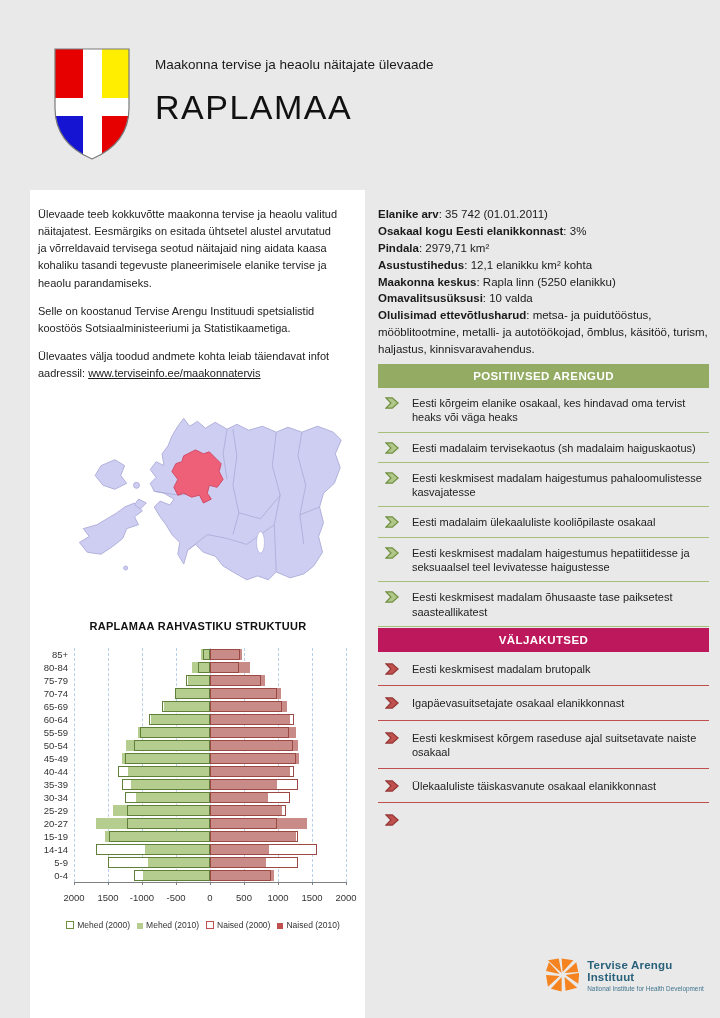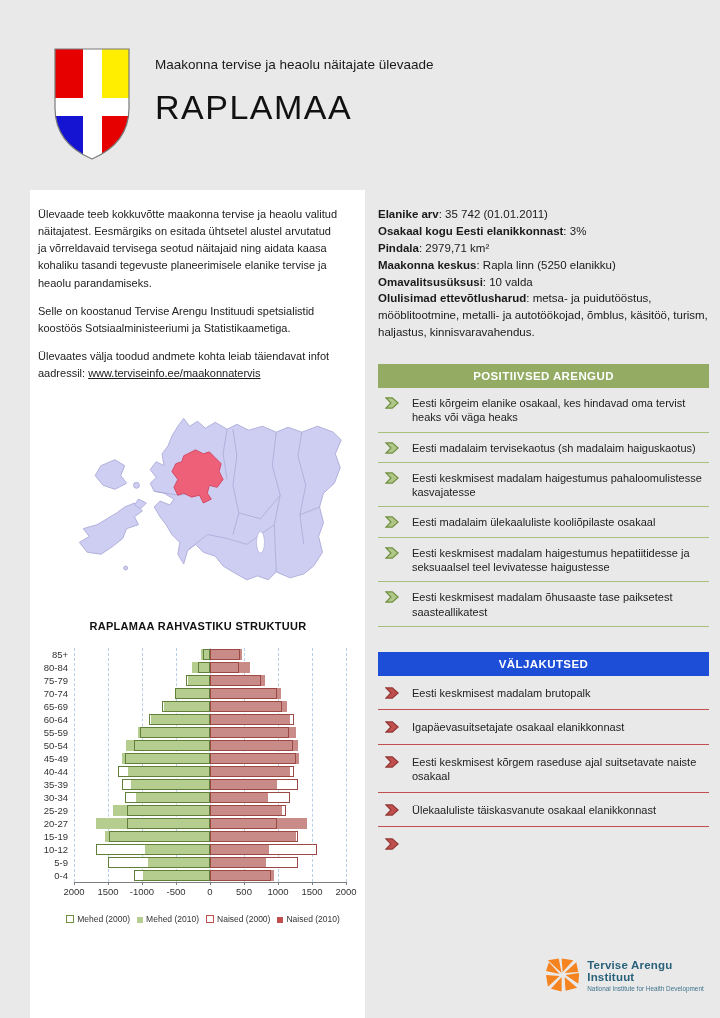--- a/index.html
+++ b/index.html
@@ -32,39 +32,39 @@
   .prow{position:absolute;left:0;width:100%;height:13px;}
   .bar{position:absolute;top:1px;height:11px;box-sizing:border-box;}
   .bar.left{right:136px;}
   .bar.right{left:136px;}
   .bar.under{background:#ffffff;z-index:1;}
   .bar.fillM{background:#b5cd8e;z-index:2;}
   .bar.fillW{background:#c98b88;z-index:2;}
   .bar.outM{border:1px solid #60803a;z-index:3;}
   .bar.outW{border:1px solid #9c4844;z-index:3;}
   .tickmark{position:absolute;top:234px;height:3px;width:0;border-left:1px solid #7f7f7f;}
-  .x-labels{position:relative;margin-left:34px;width:272px;height:14px;margin-top:3px;}
+  .x-labels{position:relative;margin-left:34px;width:272px;height:14px;margin-top:9px;}
   .x-labels span{position:absolute;transform:translateX(-50%);font-size:9.5px;color:#333;}
   .legend{margin-top:14px;margin-left:10px;display:flex;justify-content:center;gap:7px;font-size:8.5px;color:#333;align-items:center;white-space:nowrap;}
   .sw{display:inline-block;width:8px;height:8px;margin-right:3px;vertical-align:-1px;box-sizing:border-box;}
   .sw.out-green{background:#fff;border:1.5px solid #6f8f3f;}
   .sw.fill-green{background:#b5cd8e;width:6px;height:6px;}
   .sw.out-red{background:#fff;border:1.5px solid #c0504d;}
   .sw.fill-red{background:#c0504d;width:6px;height:6px;}
 
   
   .stats{position:absolute;left:378px;top:206px;width:332px;font-size:11.5px;line-height:1.47;color:#1a1a1a;}
   .stat-line b{font-weight:bold;}
 
   .callout{position:absolute;left:378px;width:331px;}
   .callout.green{top:364px;}
   .callout.red{top:628px;}
   .sec-header{height:24px;line-height:24px;text-align:center;color:#fff;font-weight:bold;font-size:11.5px;letter-spacing:0.4px;}
   .sec-header.greenbg{background:#93ab62;}
-  .sec-header.redbg{background:#1d4ed8;margin-top:24px;}
+  .sec-header.redbg{background:#be185d;}
   .item{display:flex;align-items:flex-start;gap:13px;padding:8px 2px 7px 7px;font-size:11px;line-height:1.3;color:#222;}
   .callout.red .item{padding-top:10px;padding-bottom:9px;}
   .bullet{flex:none;margin-top:1px;}
   .bullet.green path{fill:#b1c78a;stroke:#6f8f3f;stroke-width:1.2;}
   .bullet.red path{fill:#c0504d;stroke:#933634;stroke-width:1.2;}
   .sep{height:1px;}
   .sep.green{background:#a6bf7b;}
   .sep.red{background:#c0504d;}
 
   
@@ -148,21 +148,21 @@
           <div>60-64</div>
           <div>55-59</div>
           <div>50-54</div>
           <div>45-49</div>
           <div>40-44</div>
           <div>35-39</div>
           <div>30-34</div>
           <div>25-29</div>
           <div>20-27</div>
           <div>15-19</div>
-          <div>10-12</div>
+          <div>14-14</div>
           <div>5-9</div>
           <div>0-4</div>
         </div>
       <div class="plot" id="plot">
         <div class="rows" id="rows">
             <div class="prow" style="top: 0px;">
               <div class="bar left under" style="width: 7px;"></div>
               <div class="bar right under" style="width: 30px;"></div>
               <div class="bar left fillM" style="width: 9px;"></div>
               <div class="bar right fillW" style="width: 32px;"></div>
@@ -342,20 +342,21 @@
         <span><span class="sw fill-green"></span>Mehed (2010)</span>
         <span><span class="sw out-red"></span>Naised (2000)</span>
         <span><span class="sw fill-red"></span>Naised (2010)</span>
       </div>
   </section>
 
   <section class="stats" id="stats">
       <div class="stat-line"><b>Elanike arv</b>: 35 742 (01.01.2011)</div>
       <div class="stat-line"><b>Osakaal kogu Eesti elanikkonnast</b>: 3%</div>
       <div class="stat-line"><b>Pindala</b>: 2979,71 km²</div>
+      <div class="stat-line"><b>Asustustihedus</b>: 12,1 elanikku km² kohta</div>
       <div class="stat-line"><b>Maakonna keskus</b>: Rapla linn (5250 elanikku)</div>
       <div class="stat-line"><b>Omavalitsusüksusi</b>: 10 valda</div>
       <div class="stat-line"><b>Olulisimad ettevõtlusharud</b>: metsa- ja puidutööstus, mööblitootmine, metalli- ja autotöökojad, õmblus, käsitöö, turism, haljastus, kinnisvaravahendus.</div>
     </section>
 
   <section class="callout green">
     <div class="sec-header greenbg">POSITIIVSED ARENGUD</div>
     <div id="positives-items">
         <div class="item">
           <svg class="bullet green" width="14" height="12" viewBox="0 0 14 12">

